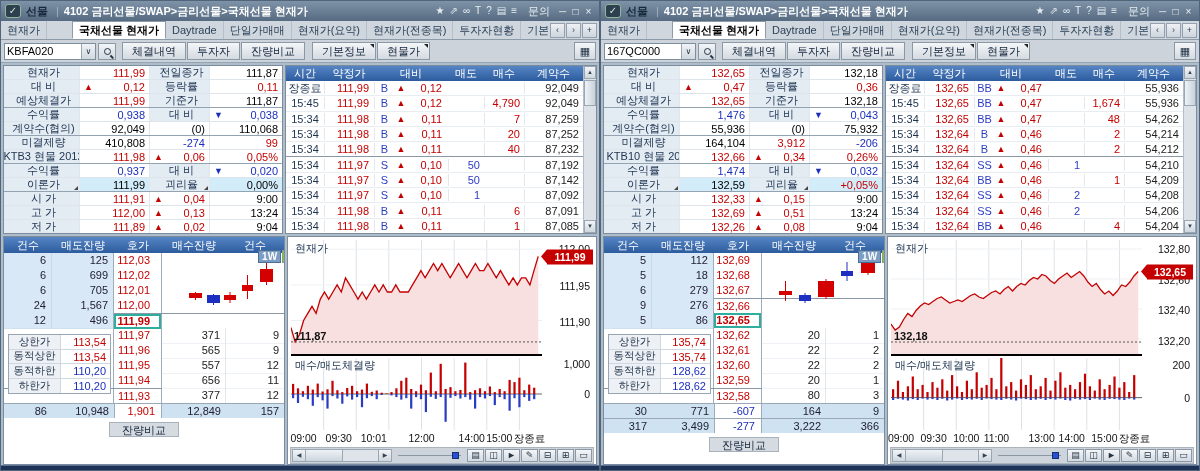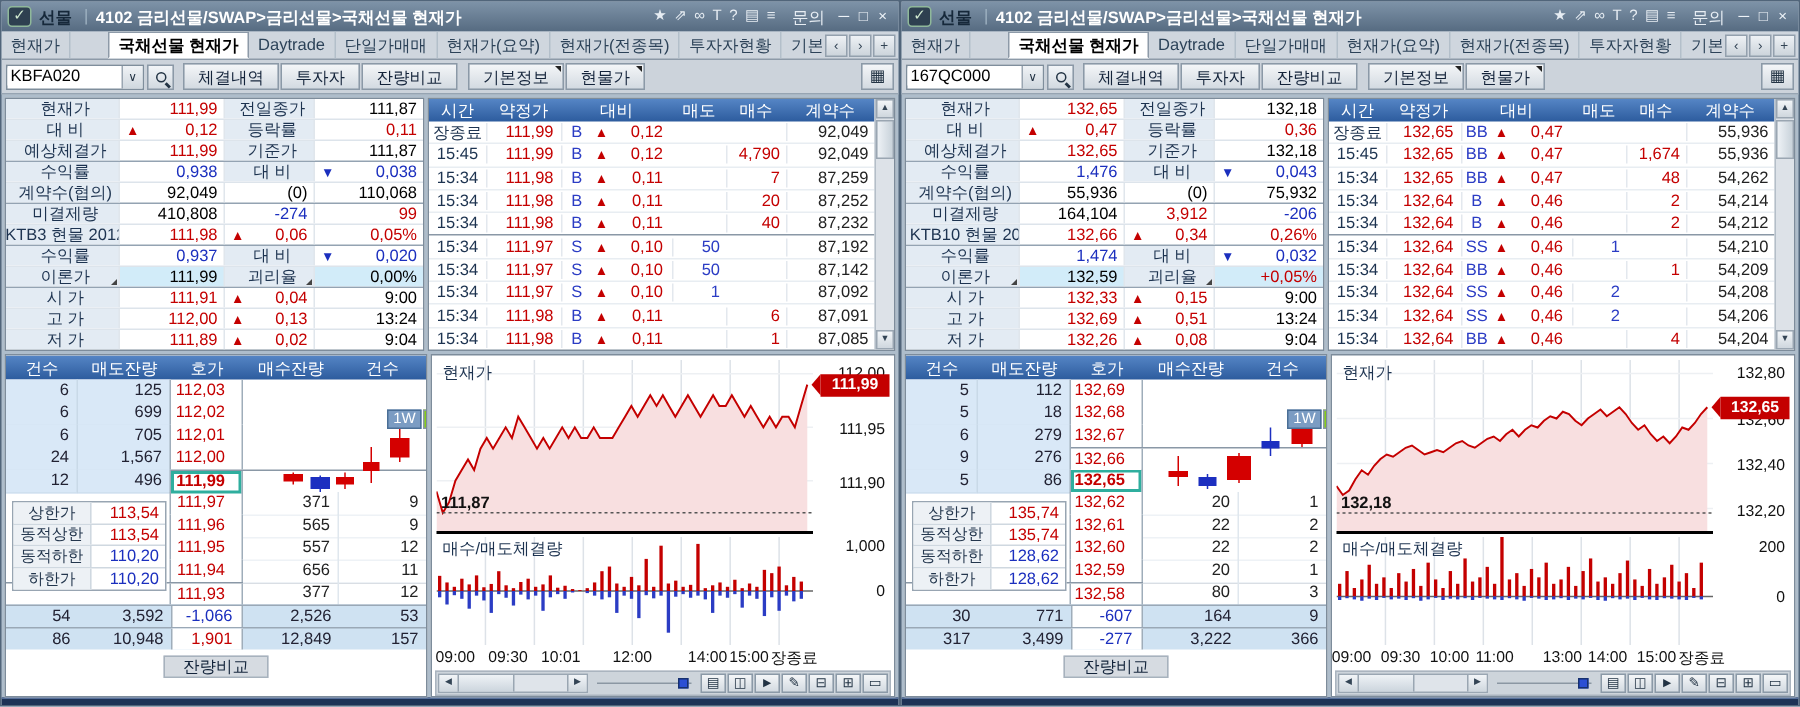--- a/index.html
+++ b/index.html
@@ -96,21 +96,21 @@
 .sum-row{height:15px;flex:0 0 15px;display:flex;align-items:center;background:#cfe2f2;border-top:1px solid #9aa8b6;white-space:nowrap;}
 .sum-row span{overflow:hidden;}
 .s-cnt{width:48px;text-align:right;padding-right:5px;color:#223;}
 .s-qty{width:62px;text-align:right;padding-right:5px;color:#223;}
 .s-mid{width:48px;text-align:right;padding-right:6px;background:#fff;border-left:1px solid #9fadba;border-right:1px solid #9fadba;height:100%;line-height:15px;}
 .s-mid.up{color:#c40000;}.s-mid.dn{color:#1b2fbe;}
 .s-qty2{width:64px;text-align:right;padding-right:5px;color:#223;}
 .s-cnt2{flex:1;text-align:right;padding-right:5px;color:#223;}
 .bfoot{height:16px;flex:0 0 16px;display:flex;align-items:center;justify-content:center;margin-top:3px;}
 .bfoot span{background:#d6dbe1;border:1px solid #a7b2bd;padding:0 12px;height:15px;line-height:14px;color:#12233a;}
-.mini{position:absolute;left:159px;top:35px;width:143px;height:74px;z-index:2;}
+.mini{position:absolute;left:159px;top:12px;width:143px;height:74px;z-index:2;font-weight:bold;}
 .mini-btns{position:absolute;top:1px;right:2px;display:flex;gap:1px;z-index:3;}
 .mbtn{height:13px;padding:0 3px;font-size:10px;line-height:12px;border:1px solid #8b99a7;background:#84cc16;color:#123;}
 .mbtn.sel{background:#7b9cc3;color:#fff;border-color:#4a6e96;}
 .limits{position:absolute;left:4px;top:97px;width:103px;border:1px solid #98a5b2;background:#fff;z-index:2;}
 .lim-row{display:flex;height:14.5px;border-bottom:1px solid #cfd8e0;}
 .lim-row:last-child{border-bottom:none;}
 .lim-l{width:52px;background:#edf1f5;color:#23364d;font-size:10.5px;display:flex;align-items:center;justify-content:center;border-right:1px solid #cfd8e0;white-space:nowrap;overflow:hidden;}
 .lim-v{flex:1;text-align:right;padding-right:4px;line-height:14.5px;}
 .lim-v.up{color:#c40000;}.lim-v.dn{color:#1b2fbe;}
 
@@ -711,27 +711,20 @@
 
             <div class="brow sep">
               <span class="b-sp"></span>
               <span class="b-price">111,93</span>
               <span class="b-bidq">377</span>
               <span class="b-cnt2">12</span>
             </div>
           </div>
         <div>
 
-            <div class="sum-row">
-              <span class="s-cnt">54</span>
-              <span class="s-qty">3,592</span>
-              <span class="s-mid dn">-1,066</span>
-              <span class="s-qty2">2,526</span>
-              <span class="s-cnt2">53</span>
-            </div>
 
             <div class="sum-row">
               <span class="s-cnt">86</span>
               <span class="s-qty">10,948</span>
               <span class="s-mid up">1,901</span>
               <span class="s-qty2">12,849</span>
               <span class="s-cnt2">157</span>
             </div>
           </div>
         <div class="bfoot">

